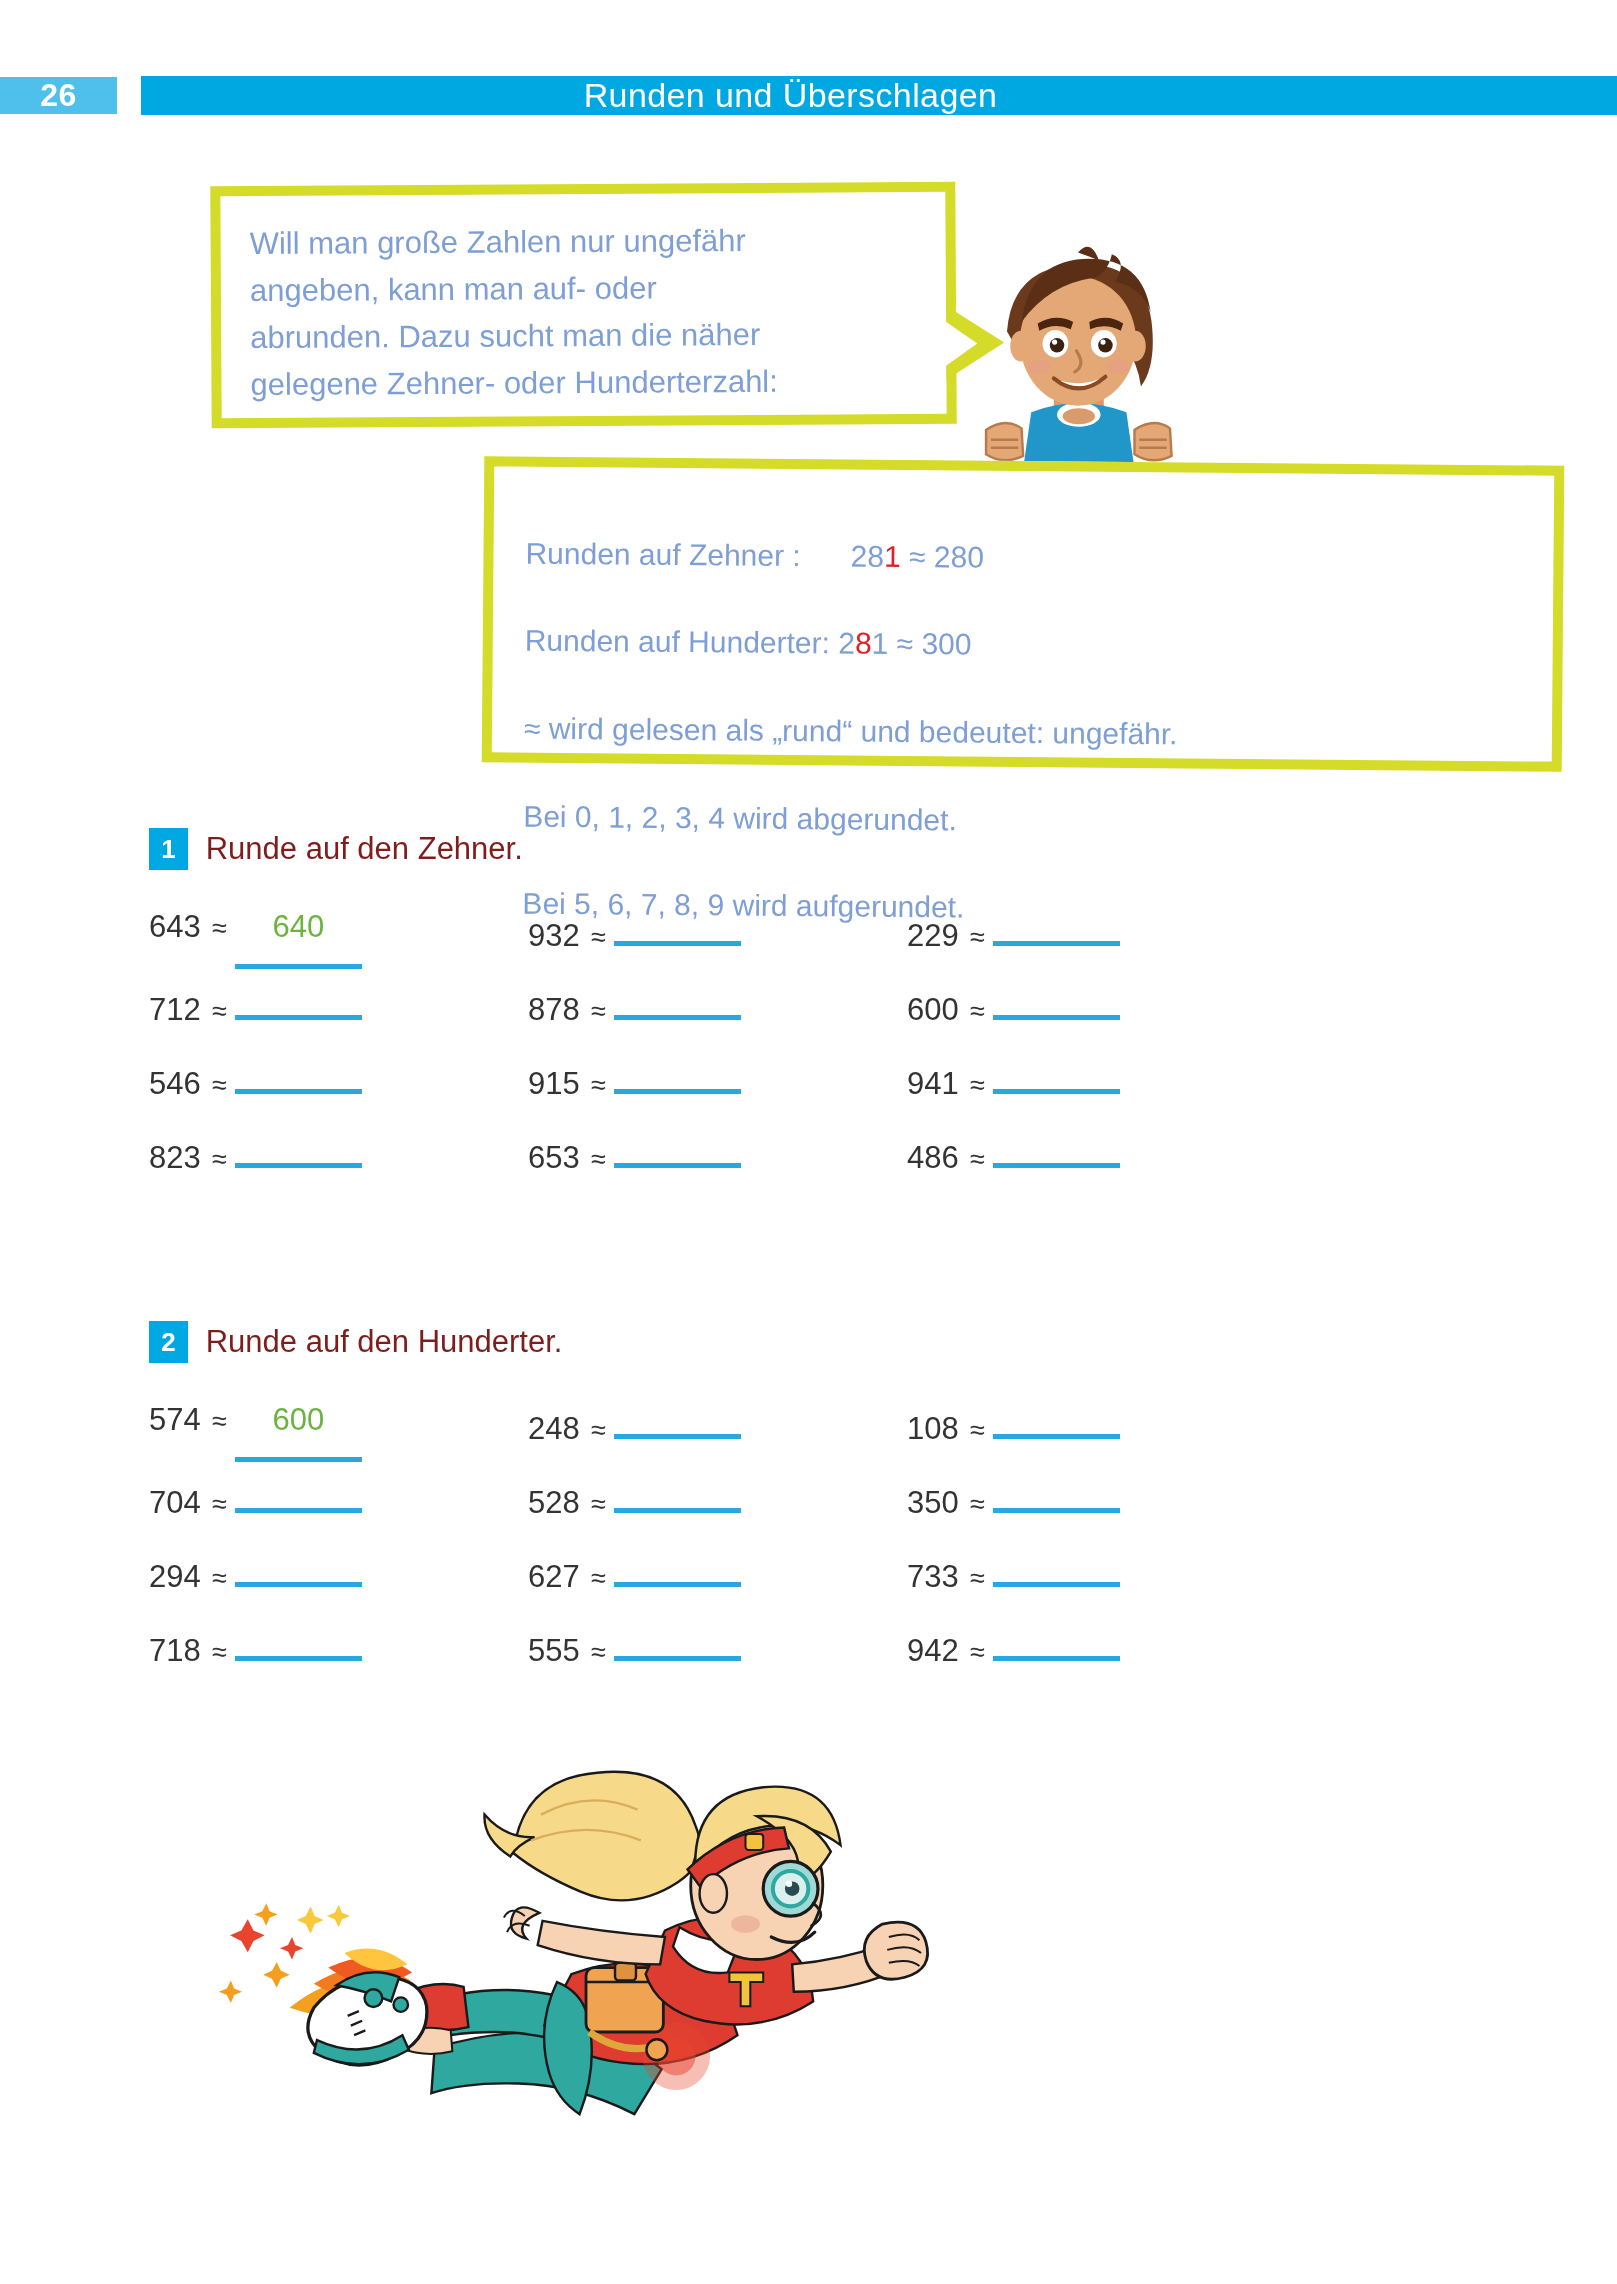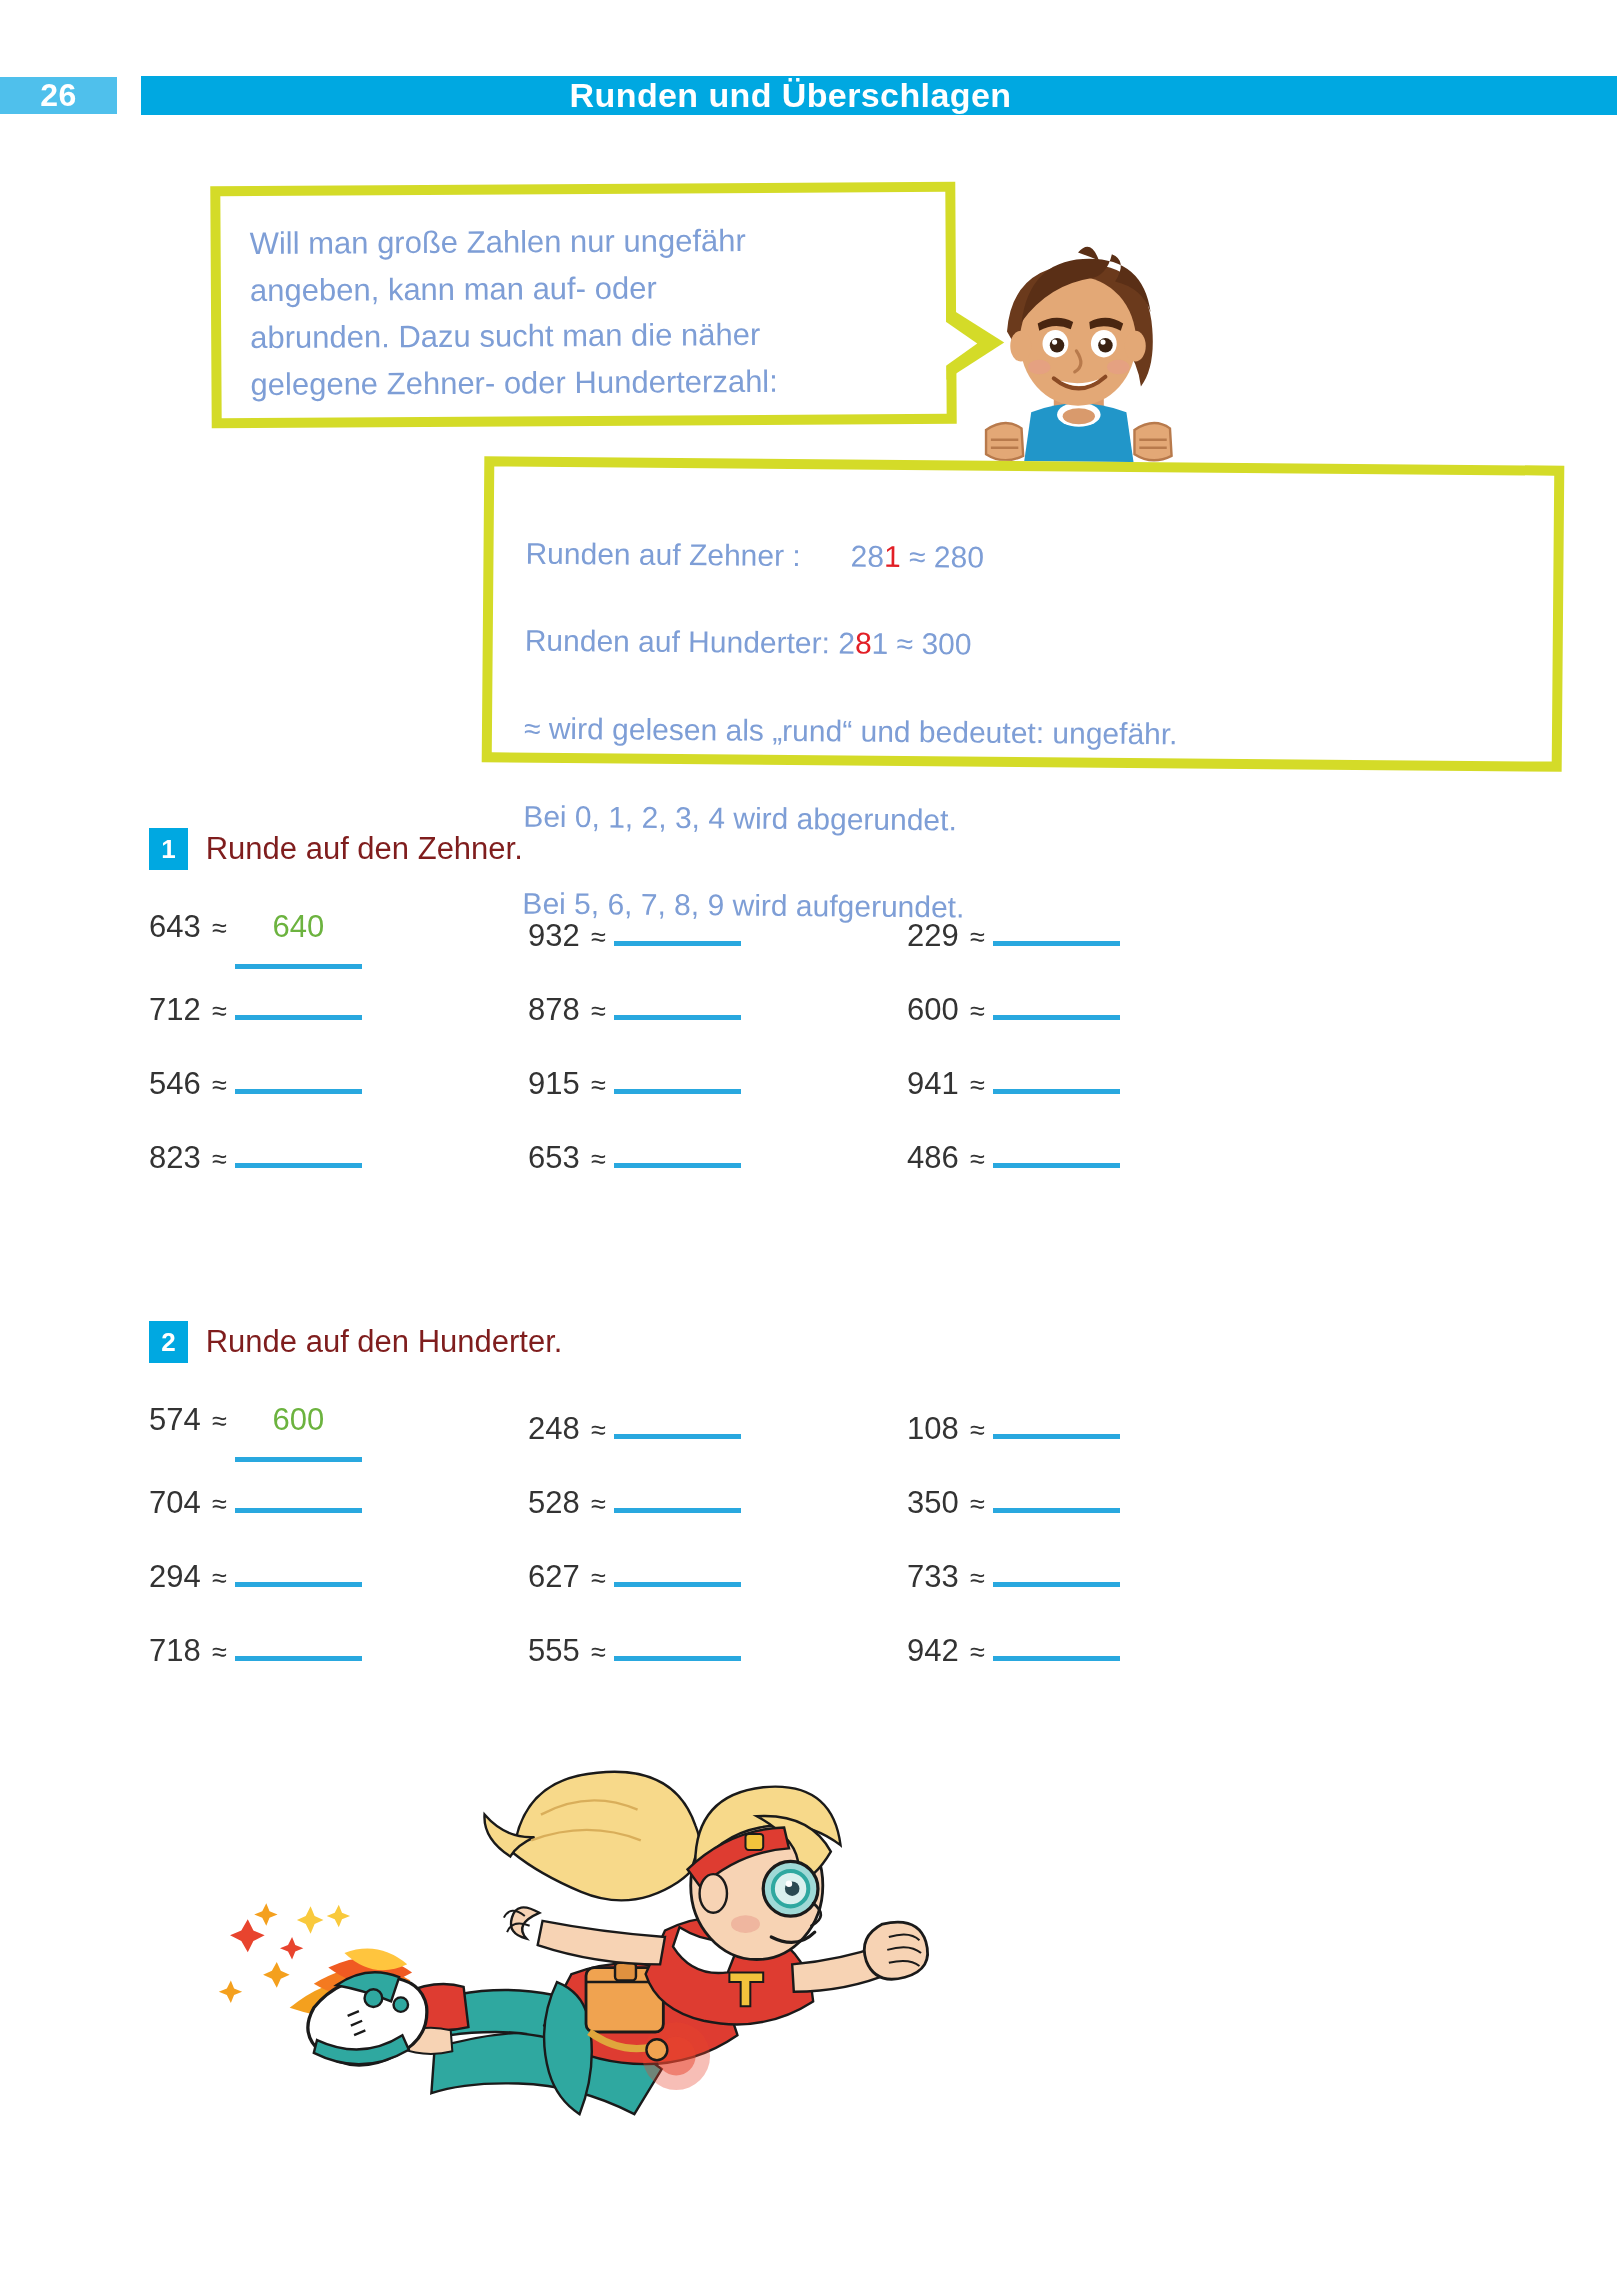--- a/index.html
+++ b/index.html
@@ -39,21 +39,21 @@
   .title-bar {
     flex: 1;
     background: #00A8E1;
     display: flex;
     align-items: center;
     justify-content: center;
   }
   .title-text {
     color: #ffffff;
     font-size: 34px;
-    font-weight: bold;
+    font-weight: normal;
     letter-spacing: 0.4px;
     transform: translateX(-89px);
   }
 
   
   .bubble {
     position: absolute;
     background: #ffffff;
     border: 10.5px solid #D4DB28;
   }

